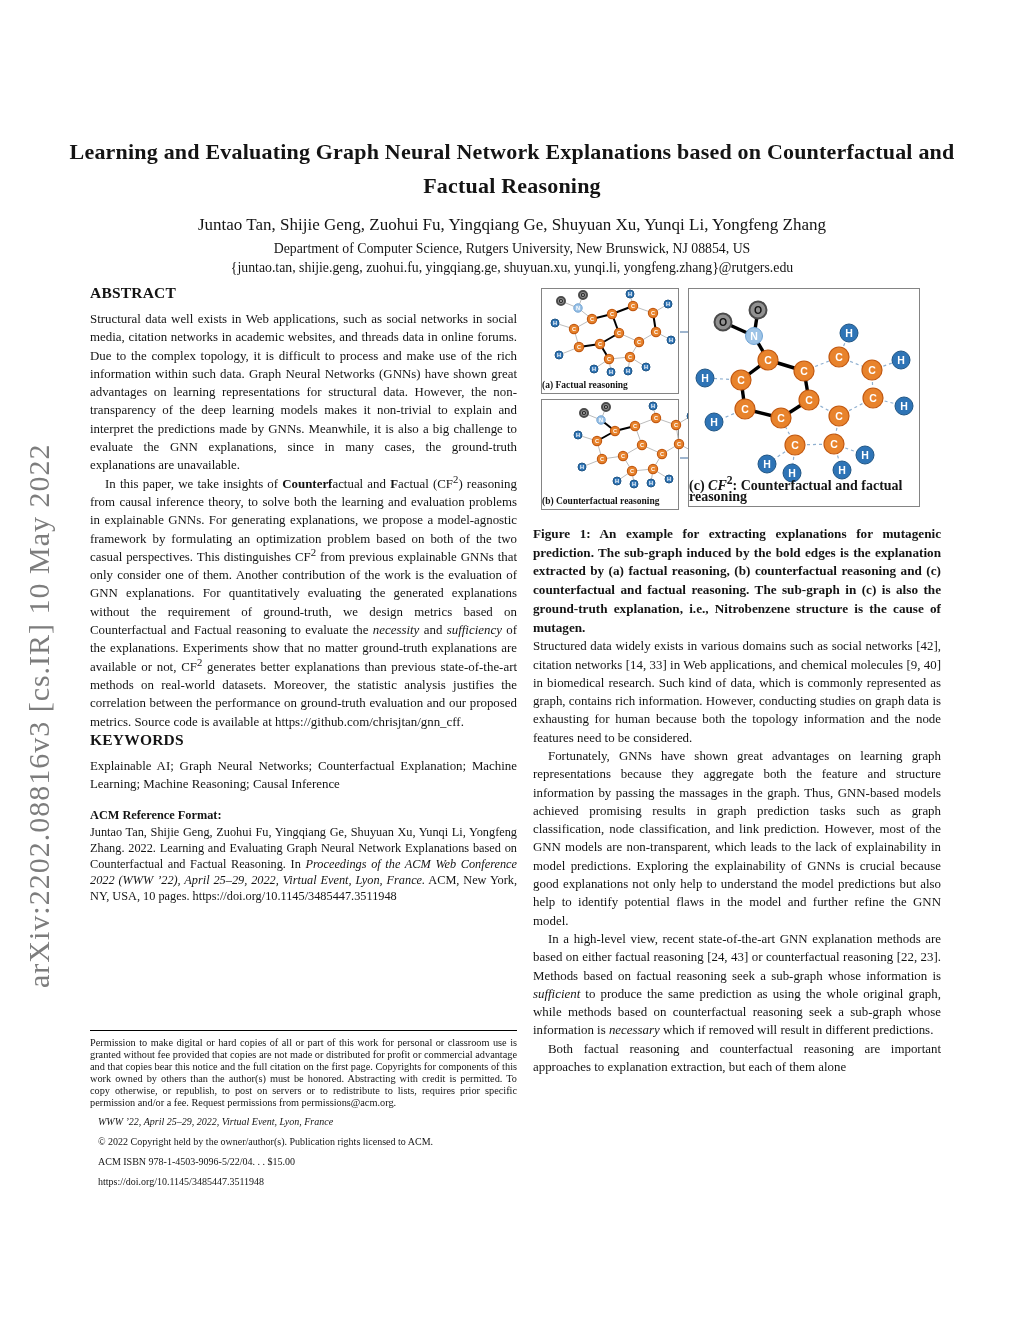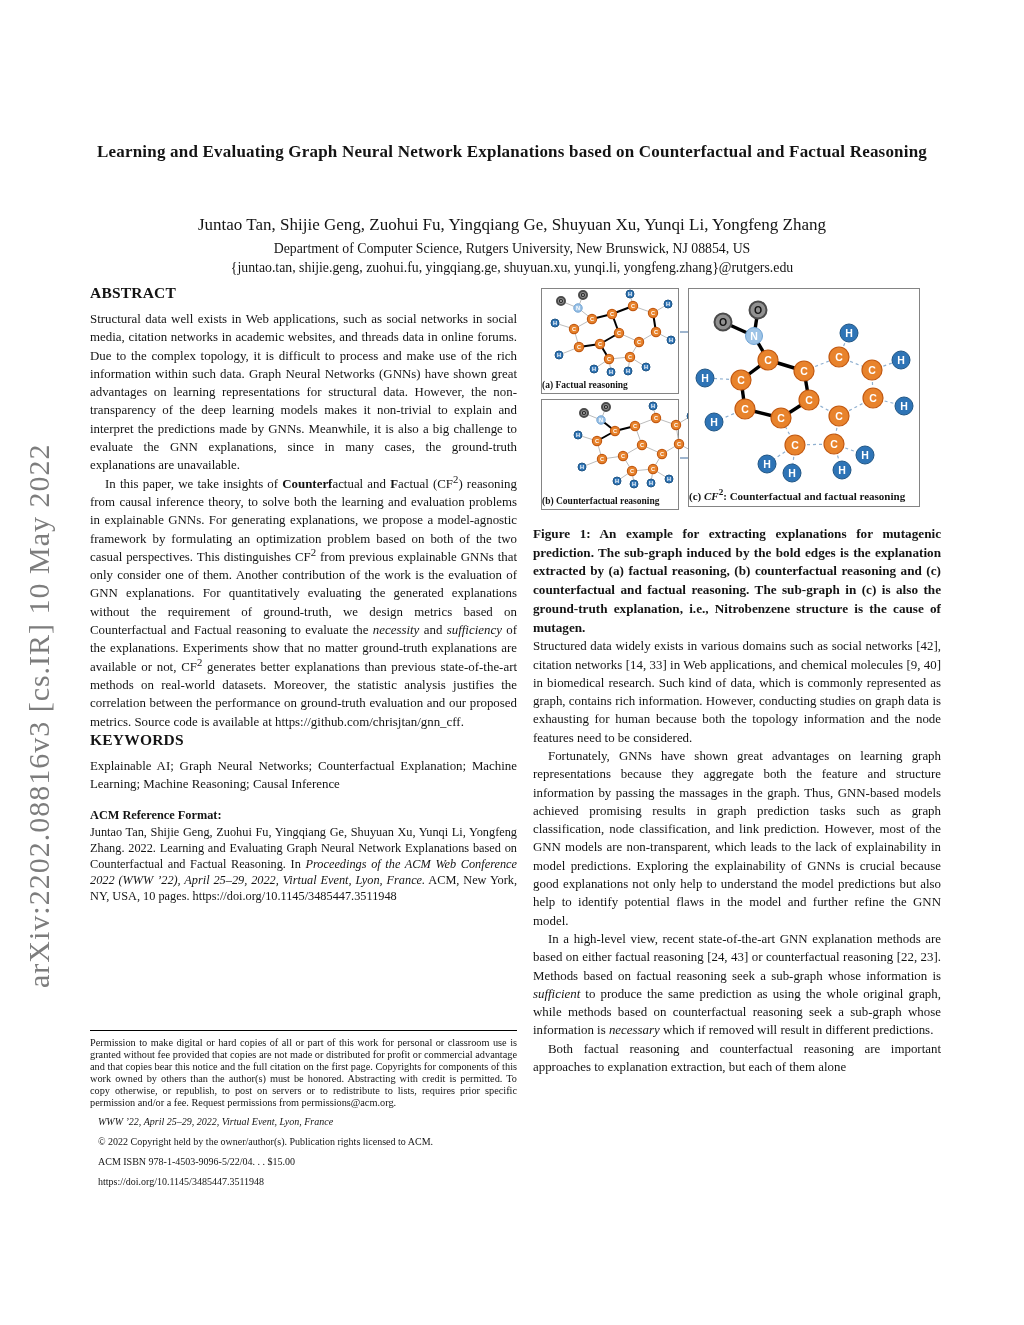--- a/index.html
+++ b/index.html
@@ -11,21 +11,21 @@
   
   .arxiv-strip{
     position:absolute;left:22px;top:988px;
     transform:rotate(-90deg);transform-origin:0 0;
     white-space:nowrap;font-size:30px;letter-spacing:1px;
     color:#7d7d7d;
   }
   
   .title{
     position:absolute;top:135px;left:62px;width:900px;text-align:center;
-    font-size:17px;font-weight:bold;line-height:34px;letter-spacing:.2px;
+    font-size:22px;font-weight:bold;line-height:34px;letter-spacing:.2px;
   }
   .authors{
     position:absolute;top:215px;left:62px;width:900px;text-align:center;
     font-size:17px;
   }
   .affiliation{
     position:absolute;top:241px;left:62px;width:900px;text-align:center;
     font-size:13.8px;
   }
   .emails{
@@ -56,21 +56,21 @@
   .figure{position:relative;height:222px;margin:2px 0 0 0;}
   .panel{position:absolute;border:1.5px solid #848484;background:#fff;box-sizing:border-box;}
   .panel-a{left:8px;top:0;width:138px;height:106px;}
   .panel-b{left:8px;top:111px;width:138px;height:111px;padding-left:23px;}
   .panel-c{left:155px;top:0;width:232px;height:219px;}
   .panel svg{display:block;}
   .panel-label{
     position:absolute;left:0;right:0;bottom:2px;text-align:left;
     font-weight:bold;font-size:9.5px;line-height:11px;
   }
-  .panel-c .panel-label{font-size:11px;bottom:4px;}
+  .panel-c .panel-label{font-size:14px;bottom:4px;}
   .bracket{position:absolute;left:145px;top:40px;}
   .caption{
     font-size:13.2px;font-weight:bold;line-height:18.7px;text-align:justify;
     margin:15px 0 0 0;
   }
   sup{line-height:0;}
 </style>
 </head>
 <body>
 

